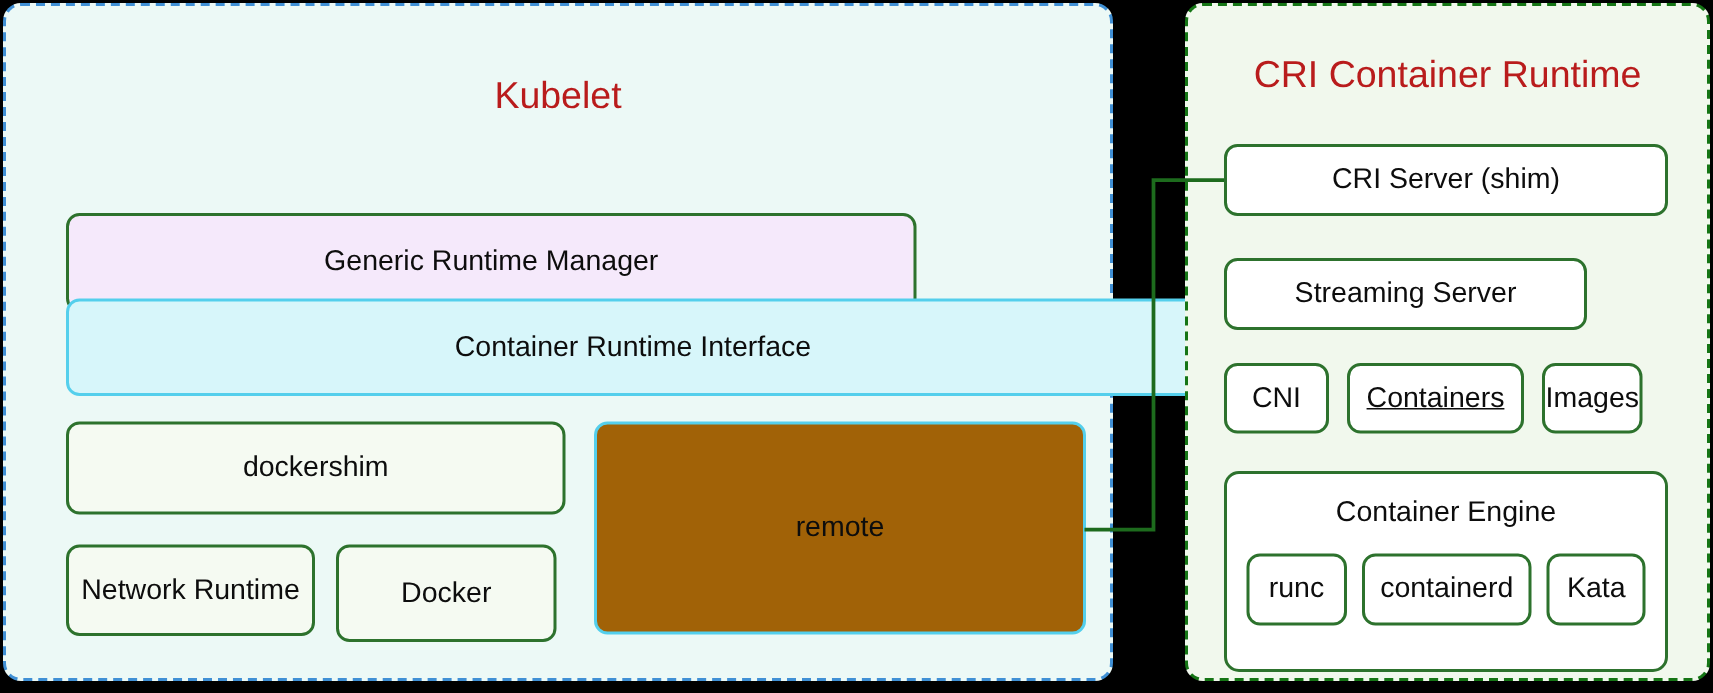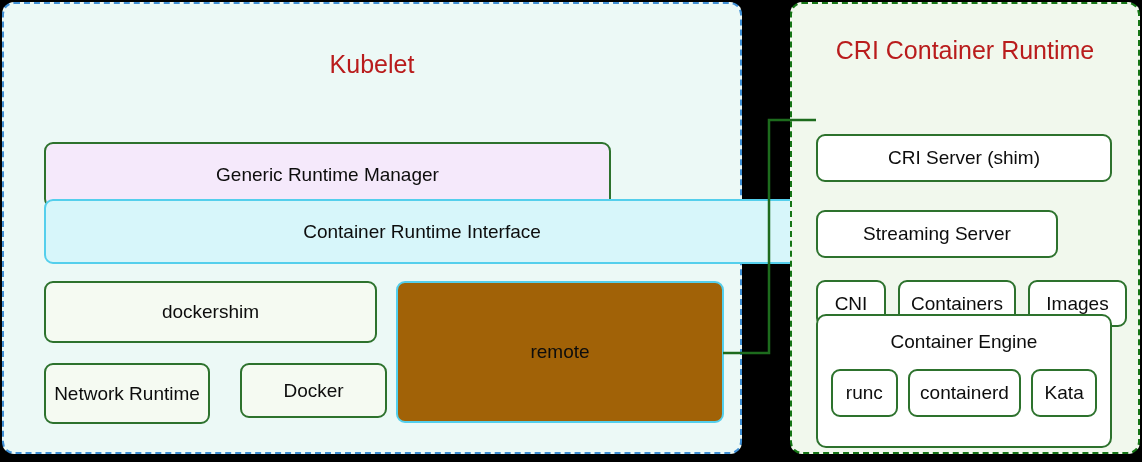--- a/index.html
+++ b/index.html
@@ -51,36 +51,36 @@
     justify-content: center;
     font-size: 19px;
     white-space: nowrap;
   }
   .green-border { border: 2px solid #2d722d; }
   .cyan-border  { border: 2px solid #54cfec; }
   .fill-lavender { background: #f5e9fb; }
   .fill-cyan     { background: #d7f6fa; }
   .fill-cyan-lt  { background: #a16207; }
   .fill-mintwhite{ background: #f5faf2; }
-  .fill-white    { background: #ffffff; margin-top: 38px; }
+  .fill-white    { background: #ffffff; }
 
   
   .grm        { left: 44px;  top: 118px; width: 567px; height: 66px; margin-top: 24px; }
   .cri-iface  { left: 44px;  top: 199px; width: 756px; height: 65px; }
   .dockershim { left: 44px;  top: 281px; width: 333px; height: 62px; }
   .network    { left: 44px;  top: 363px; width: 166px; height: 61px; }
-  .docker     { left: 240px; top: 363px; width: 147px; height: 55px; }
+  .docker     { left: 224px; top: 363px; width: 147px; height: 65px; }
   .remote     { left: 396px; top: 281px; width: 328px; height: 142px; }
 
   
   .cri-server { left: 816px;  top: 96px;  width: 296px; height: 48px; }
   .streaming  { left: 816px;  top: 172px; width: 242px; height: 48px; }
   .cni        { left: 816px;  top: 242px; width: 70px;  height: 47px; }
-  .containers { left: 898px;  top: 242px; width: 118px; height: 47px; }
-  .images     { left: 1028px; top: 242px; width: 99px;  height: 47px; }
+  .containers { left: 898px;  top: 242px; width: 118px; height: 47px; text-decoration: underline; }
+  .images     { left: 1028px; top: 242px; width: 67px;  height: 47px; }
 
   .engine {
     position: absolute;
     box-sizing: border-box;
     left: 816px; top: 314px; width: 296px; height: 134px;
     border: 2px solid #2d722d;
     border-radius: 10px;
     background: #ffffff;
     padding: 15px 13px 0 13px;
   }

